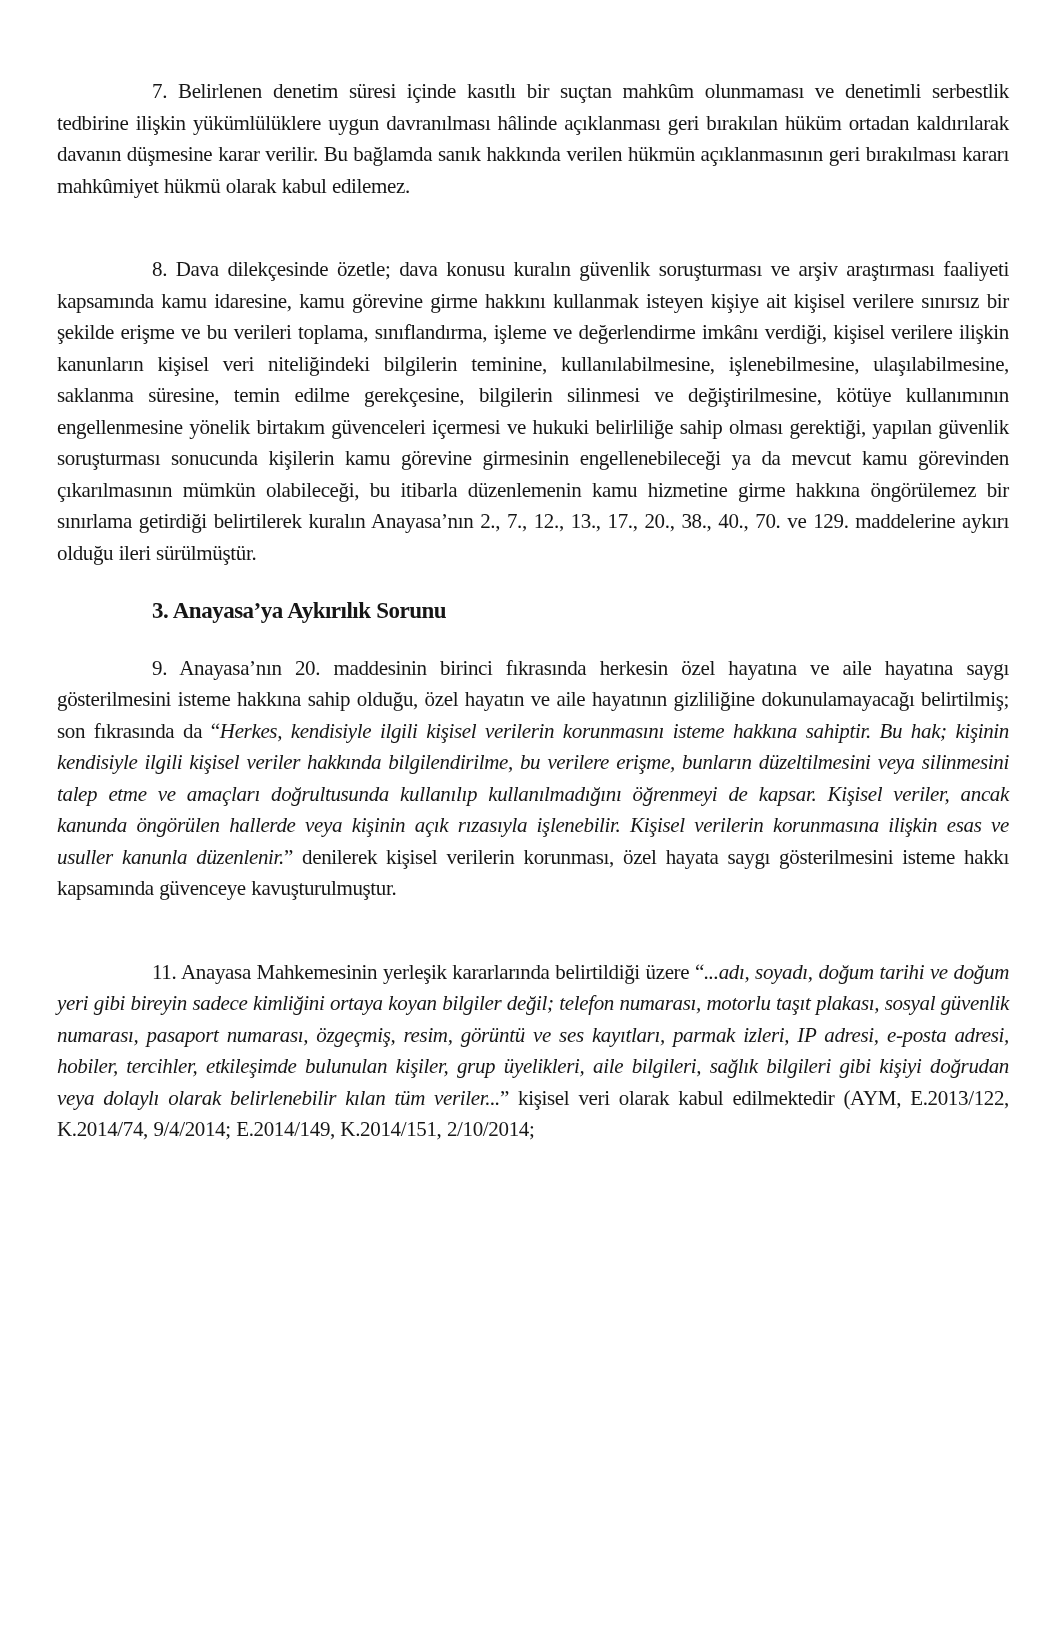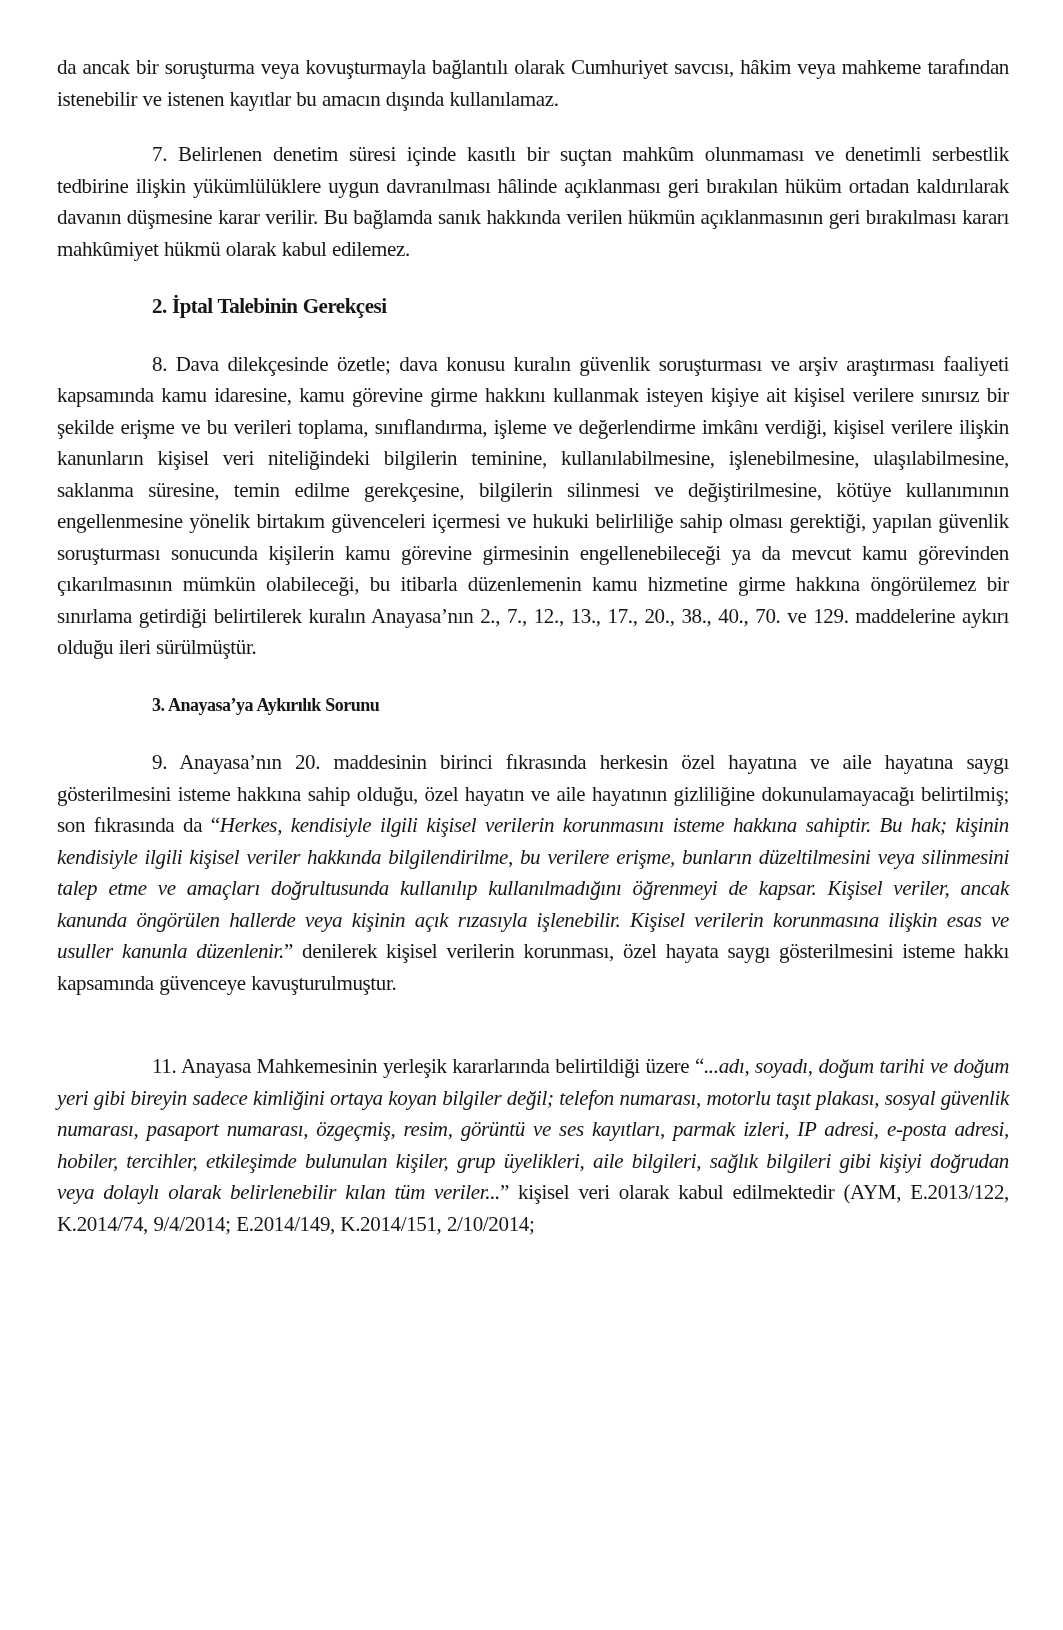--- a/index.html
+++ b/index.html
@@ -41,37 +41,35 @@
       text-align: left;
       letter-spacing: -0.5px;
     }
     em { font-style: italic; }
   </style>
 </head>
 <body>
 
 <div class="page">
 
-  <p class="para">da ancak bir soruşturma veya kovuşturmayla bağlantılı olarak Cumhuriyet savcısı, hâkim veya mahkeme tarafından istenebilir ve istenen kayıtlar bu amacın dışında kullanılamaz.</p>
 
   <div class="gap-sm"></div>
 
   <p class="para indent">7. Belirlenen denetim süresi içinde kasıtlı bir suçtan mahkûm olunmaması ve denetimli serbestlik tedbirine ilişkin yükümlülüklere uygun davranılması hâlinde açıklanması geri bırakılan hüküm ortadan kaldırılarak davanın düşmesine karar verilir. Bu bağlamda sanık hakkında verilen hükmün açıklanmasının geri bırakılması kararı mahkûmiyet hükmü olarak kabul edilemez.</p>
 
   <div class="gap-md"></div>
 
-  <h2 class="heading" style="font-size:21px;">2. İptal Talebinin Gerekçesi</h2>
 
   <div class="gap-md"></div>
 
   <p class="para indent">8. Dava dilekçesinde özetle; dava konusu kuralın  güvenlik soruşturması ve arşiv araştırması faaliyeti kapsamında kamu idaresine, kamu görevine girme hakkını kullanmak isteyen kişiye ait kişisel verilere sınırsız bir şekilde erişme ve bu verileri toplama, sınıflandırma, işleme ve değerlendirme imkânı verdiği, kişisel verilere ilişkin kanunların kişisel veri niteliğindeki bilgilerin teminine, kullanılabilmesine, işlenebilmesine, ulaşılabilmesine, saklanma süresine, temin edilme gerekçesine, bilgilerin silinmesi ve değiştirilmesine, kötüye kullanımının engellenmesine yönelik birtakım güvenceleri içermesi ve hukuki belirliliğe sahip olması gerektiği, yapılan güvenlik soruşturması sonucunda kişilerin kamu görevine girmesinin engellenebileceği ya da mevcut kamu görevinden çıkarılmasının mümkün olabileceği, bu itibarla düzenlemenin kamu hizmetine girme hakkına öngörülemez bir sınırlama getirdiği belirtilerek kuralın Anayasa’nın 2., 7., 12., 13., 17., 20., 38., 40., 70. ve 129. maddelerine aykırı olduğu ileri sürülmüştür.</p>
 
   <div class="gap-md"></div>
 
-  <h2 class="heading" style="font-size:18px;">3. Anayasa’ya Aykırılık Sorunu</h2>
+  <h2 class="heading" style="font-size:23px;">3. Anayasa’ya Aykırılık Sorunu</h2>
 
   <div class="gap-md"></div>
 
   <p class="para indent"><span>9. Anayasa’nın 20. maddesinin birinci fıkrasında herkesin özel hayatına ve aile hayatına saygı gösterilmesini isteme hakkına sahip olduğu, özel hayatın ve aile hayatının gizliliğine dokunulamayacağı belirtilmiş; son fıkrasında da “</span><em>Herkes, kendisiyle ilgili kişisel verilerin korunmasını isteme hakkına sahiptir. Bu hak; kişinin kendisiyle ilgili kişisel veriler hakkında bilgilendirilme, bu verilere erişme, bunların düzeltilmesini veya silinmesini talep etme ve amaçları doğrultusunda kullanılıp kullanılmadığını öğrenmeyi de kapsar. Kişisel veriler, ancak kanunda öngörülen hallerde veya kişinin açık rızasıyla işlenebilir. Kişisel verilerin korunmasına ilişkin esas ve usuller kanunla düzenlenir.</em><span>” denilerek kişisel verilerin korunması, özel hayata saygı gösterilmesini isteme hakkı kapsamında güvenceye kavuşturulmuştur.</span></p>
 
   <div class="gap-md"></div>
 
 
   <div class="gap-md"></div>
 

